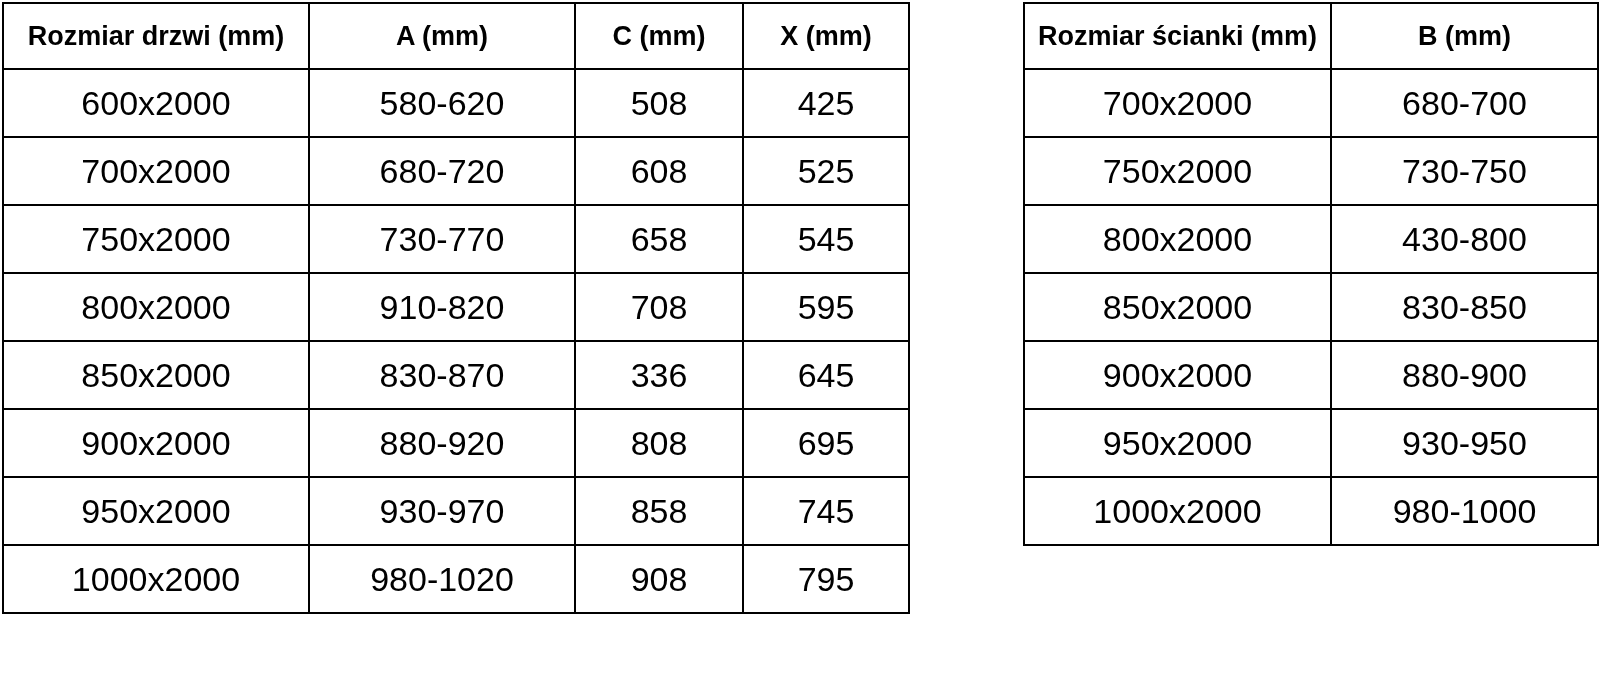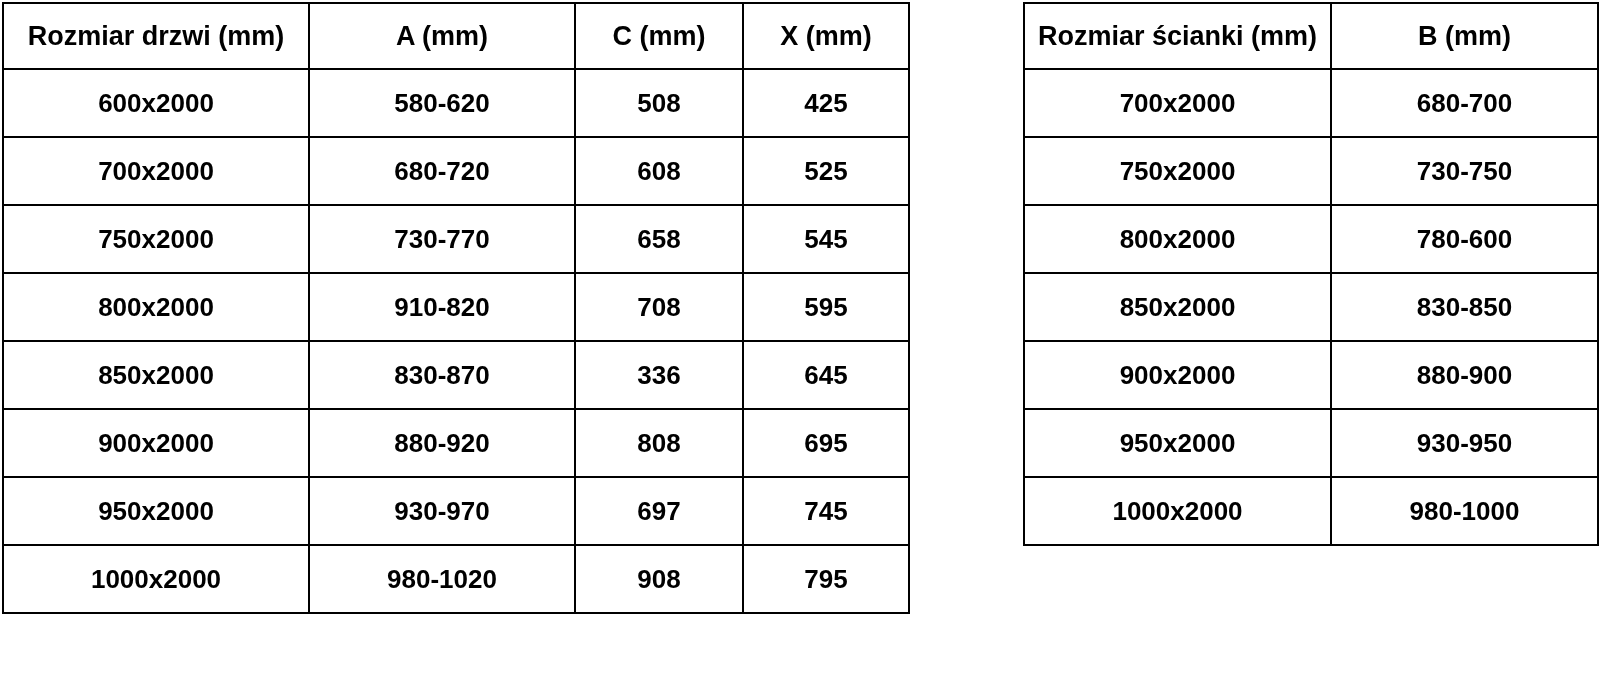--- a/index.html
+++ b/index.html
@@ -30,22 +30,22 @@
     padding: 0;
     overflow: hidden;
     white-space: nowrap;
   }
   table.spec th {
     font-weight: bold;
     font-size: 27px;
     height: 64px;
   }
   table.spec td {
-    font-weight: bold;
-    font-size: 26px;
+    font-weight: normal;
+    font-size: 34px;
     height: 66px;
   }
   #door-table {
     left: 2px;
     top: 2px;
     width: 906px;
   }
   #wall-table {
     left: 1023px;
     top: 2px;
@@ -106,21 +106,21 @@
       </tr>
       <tr>
         <td>900x2000</td>
         <td>880-920</td>
         <td>808</td>
         <td>695</td>
       </tr>
       <tr>
         <td>950x2000</td>
         <td>930-970</td>
-        <td>697</td>
+        <td>858</td>
         <td>745</td>
       </tr>
       <tr>
         <td>1000x2000</td>
         <td>980-1020</td>
         <td>908</td>
         <td>795</td>
       </tr>
     </tbody>
   </table>
@@ -140,21 +140,21 @@
       <tr>
         <td>700x2000</td>
         <td>680-700</td>
       </tr>
       <tr>
         <td>750x2000</td>
         <td>730-750</td>
       </tr>
       <tr>
         <td>800x2000</td>
-        <td>780-600</td>
+        <td>430-800</td>
       </tr>
       <tr>
         <td>850x2000</td>
         <td>830-850</td>
       </tr>
       <tr>
         <td>900x2000</td>
         <td>880-900</td>
       </tr>
       <tr>

